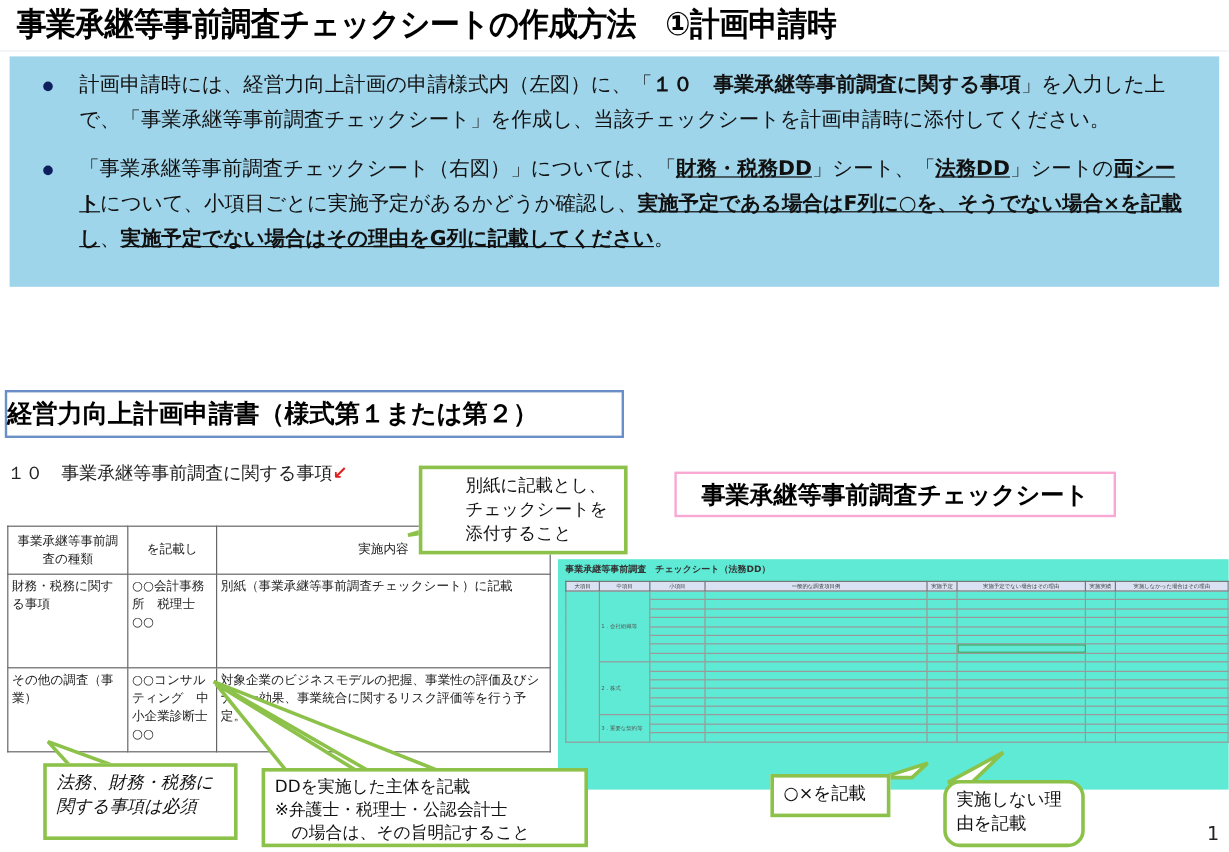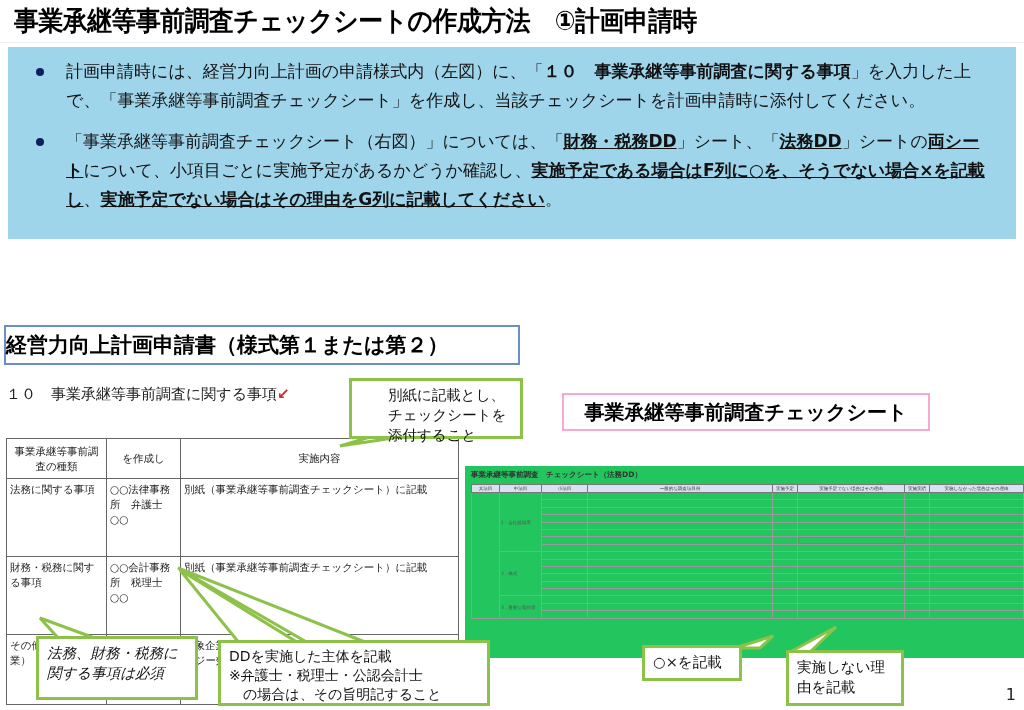--- a/index.html
+++ b/index.html
@@ -42,21 +42,21 @@
   table.form tr.r1 td { height: 78px; }
   table.form tr.r2 td { height: 78px; }
   table.form tr.r3 td { height: 70px; }
 
   .sheet-label {
     position: absolute; left: 562px; top: 393px; width: 368px; height: 38px;
     border: 2px solid #f9a8d4; background: #fff;
     font-size: 20px; font-weight: bold; line-height: 34px; text-align: center; white-space: nowrap;
   }
 
-  .sheet { position: absolute; left: 465px; top: 445px; width: 559px; height: 192px; background: #22c55e; margin-top: 21px; }
+  .sheet { position: absolute; left: 465px; top: 445px; width: 559px; height: 192px; background: #5eead4; margin-top: 21px; }
   .sheet-title { position: absolute; left: 6px; top: 4px; font-size: 7.5px; font-weight: bold; color: #333; white-space: nowrap; }
   table.sheet-grid {
     position: absolute; left: 6px; top: 18px; width: 553px; border-collapse: collapse;
     font-size: 4.5px; color: #555;
   }
   table.sheet-grid th { background: #d9e1f2; border: 1px solid #777; height: 8px; font-weight: normal; color: #333; }
   table.sheet-grid td { border: 1px solid #999; height: 7.4px; padding: 0 1px; white-space: nowrap; overflow: hidden; }
   table.sheet-grid td.sel { outline: 1.5px solid #4aa564; outline-offset: -1px; }
   table.sheet-grid td.grp { vertical-align: middle; }
 
@@ -86,27 +86,22 @@
 </div>
 
 <div class="form-label">経営力向上計画申請書（様式第１または第２）</div>
 <div class="doc-heading">
   <span>１０　事業承継等事前調査に関する事項</span><span class="arrow">↙</span>
 </div>
 <table class="form">
   <tbody>
       <tr>
     <th>事業承継等事前調査の種類</th>
-    <th>を作成し</th>
+    <th>を記載し</th>
     <th>実施内容</th>
-  </tr>
-  <tr class="r1">
-    <td class="c1">法務に関する事項</td>
-    <td class="c2">○○法律事務所　弁護士　○○</td>
-    <td>別紙（事業承継等事前調査チェックシート）に記載</td>
   </tr>
   <tr class="r2">
     <td class="c1">財務・税務に関する事項</td>
     <td class="c2">○○会計事務所　税理士　○○</td>
     <td>別紙（事業承継等事前調査チェックシート）に記載</td>
   </tr>
   <tr class="r3">
     <td class="c1">その他の調査（事業）</td>
     <td class="c2">○○コンサルティング　中小企業診断士　○○</td>
     <td>対象企業のビジネスモデルの把握、事業性の評価及びシナジー効果、事業統合に関するリスク評価等を行う予定。</td>
@@ -275,21 +270,21 @@
 
 <svg class="tail" style="left:0;top:0;width:1024px;height:710px;pointer-events:none">
   <polygon points="370,437 400,437 340,446" fill="#fff" stroke="#8dc24a" stroke-width="3"></polygon>
   <polygon points="60,640 100,640 40,618" fill="#fff" stroke="#8dc24a" stroke-width="3"></polygon>
   <polygon points="240,644 300,644 180,570" fill="#fff" stroke="#8dc24a" stroke-width="3"></polygon>
   <polygon points="310,644 370,644 178,568" fill="#fff" stroke="#8dc24a" stroke-width="3"></polygon>
   <polygon points="735,648 760,648 773,636" fill="#fff" stroke="#8dc24a" stroke-width="3"></polygon>
   <polygon points="790,652 810,652 836,627" fill="#fff" stroke="#8dc24a" stroke-width="3"></polygon>
 </svg>
 
-<div class="callout" style="left:349px;top:378px;width:174px;height:61px;white-space:normal;padding-left:36px;">別紙に記載とし、チェックシートを添付すること</div>
+<div class="callout" style="left:349px;top:388px;width:174px;height:74px;white-space:normal;padding-left:36px;">別紙に記載とし、チェックシートを添付すること</div>
 <div class="callout" style="left:36px;top:636px;width:162px;height:64px;white-space:normal;font-style:italic;">法務、財務・税務に関する事項は必須</div>
 <div class="callout" style="left:218px;top:640px;width:272px;height:66px;white-space:pre;font-size:14px;line-height:19px;">DDを実施した主体を記載
 ※弁護士・税理士・公認会計士
 　の場合は、その旨明記すること</div>
 <div class="callout" style="left:642px;top:645px;width:100px;height:36px;">○×を記載</div>
-<div class="callout" style="left:786px;top:650px;width:118px;height:56px;white-space:normal;">実施しない理由を記載</div>
+<div class="callout" style="left:786px;top:650px;width:118px;height:56px;white-space:normal;border-radius:14px;">実施しない理由を記載</div>
 
 <div class="page-num">1</div>
 
 </body></html>

